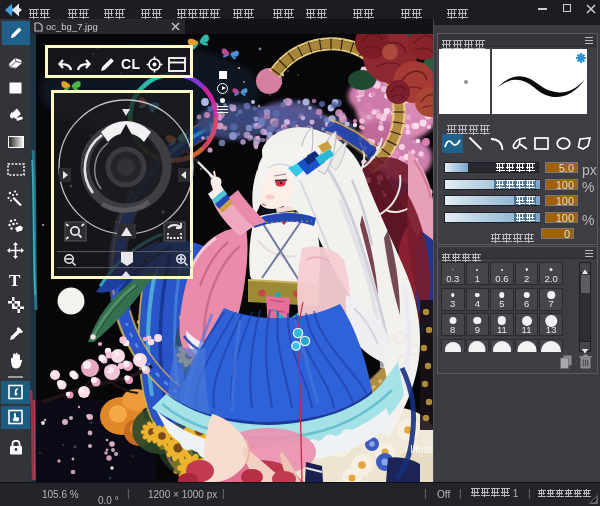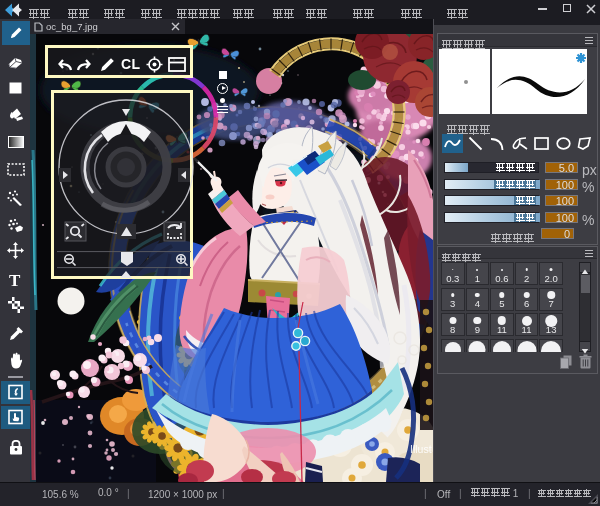--- a/index.html
+++ b/index.html
@@ -1436,21 +1436,21 @@
         <rect x="0.5" y="2" width="12" height="1.6" fill="#8e8e94"></rect>
         <rect x="4.5" y="0.5" width="4" height="1.8" fill="#8e8e94"></rect>
         <g stroke="#3d3d43" stroke-width="1">
           <path d="M4.2,5.5 L4.2,12.5 M6.5,5.5 L6.5,12.5 M8.8,5.5 L8.8,12.5"></path>
         </g>
       </svg>
 </div>
 
 <div class="abs" id="statusbar">
 <span class="abs" style="left:42px;top:6px">105.6&nbsp;%</span>
-<span class="abs" style="left:98px;top:4px">0.0&nbsp;°</span>
+<span class="abs" style="left:98px;top:12px">0.0&nbsp;°</span>
 <span class="abs" style="left:127px;top:5px;color:#77777d">|</span>
 <span class="abs" style="left:148px;top:6px">1200&nbsp;×&nbsp;1000&nbsp;px</span>
 <span class="abs" style="left:222px;top:5px;color:#77777d">|</span>
 <span class="abs" style="left:424px;top:5px;color:#77777d">|</span>
 <span class="abs" style="left:437px;top:6px">Off</span>
 <span class="abs" style="left:459px;top:5px;color:#77777d">|</span>
 <span class="abs" style="left:470px;top:3px"><i class="zh s9"></i><i class="zh s9"></i><i class="zh s9"></i><i class="zh s9"></i>&nbsp;<span style="font-size:10px;position:relative;top:1.5px">1</span></span>
 <span class="abs" style="left:528px;top:5px;color:#77777d">|</span>
 <span class="abs" style="left:537px;top:4px"><i class="zh s9" style="width:8px;height:8px;margin:0 0.5px"></i><i class="zh s9" style="width:8px;height:8px;margin:0 0.5px"></i><i class="zh s9" style="width:8px;height:8px;margin:0 0.5px"></i><i class="zh s9" style="width:8px;height:8px;margin:0 0.5px"></i><i class="zh s9" style="width:8px;height:8px;margin:0 0.5px"></i><i class="zh s9" style="width:8px;height:8px;margin:0 0.5px"></i></span>
 <svg class="abs" style="right:2px;bottom:2px" width="10" height="10" viewBox="0 0 10 10">

